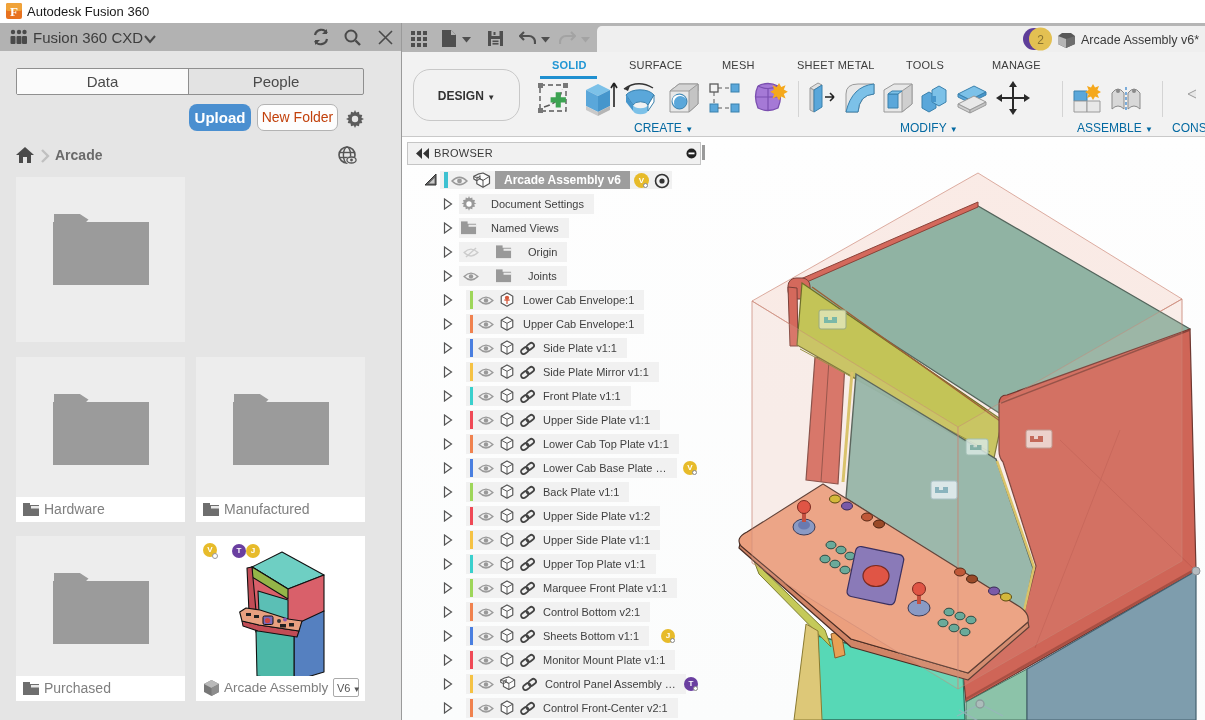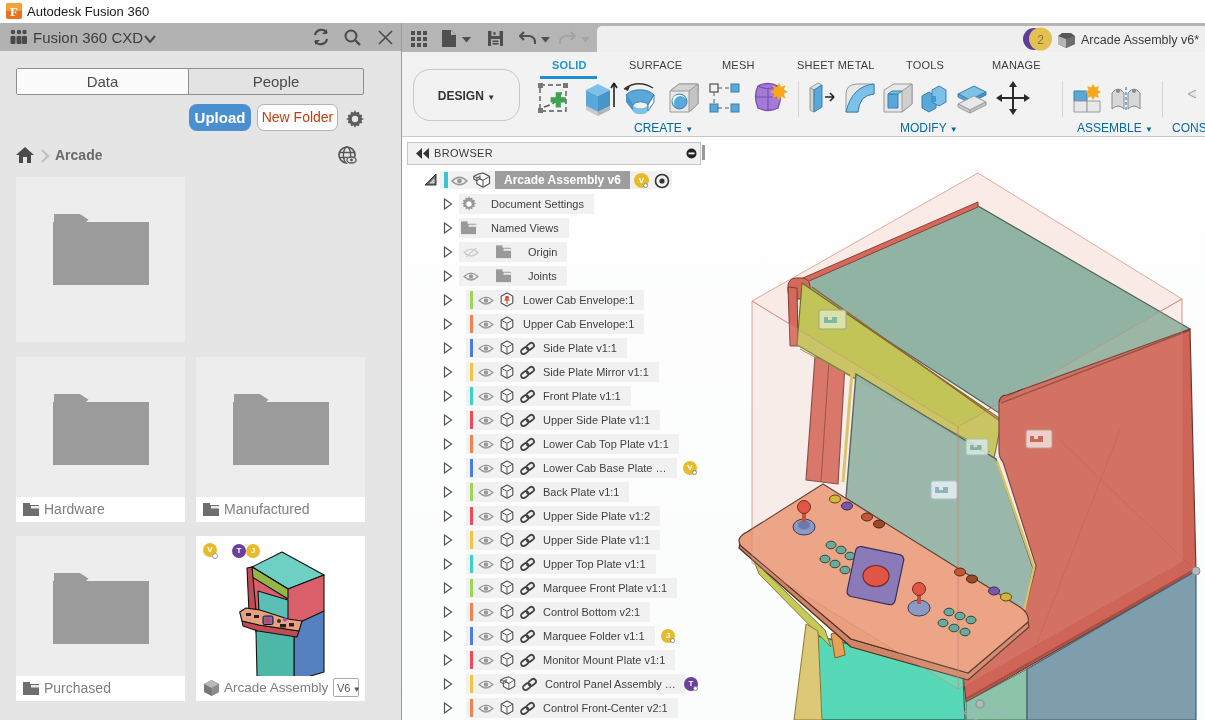--- a/index.html
+++ b/index.html
@@ -834,21 +834,21 @@
       <div style="width:3px;height:18px;background:#4a7fe0;margin:0 5px 0 4px"></div>
       <svg width="16" height="11" style="margin-right:5px">
         <use href="#eye"></use>
       </svg>
       <svg width="16" height="16" style="margin-right:5px">
         <use href="#cube"></use>
       </svg>
       <svg width="15" height="15" style="margin-right:8px">
         <use href="#link"></use>
       </svg>
-      <span class="rt">Marquee Folder v1:1</span>
+      <span class="rt">Sheets Bottom v1:1</span>
     </div>
     <div class="abs badge y" style="left:259px;top:492px">J</div>
     <div class="abs" style="left:268px;top:501px;width:5px;height:5px;border-radius:50%;background:#fff;border:1px solid #888"></div>
 <svg class="abs" style="left:41px;top:517px" width="10" height="12">
       <use href="#tri"></use>
     </svg>
     <div class="chip fx" style="left:64px;top:513px">
       <div style="width:3px;height:18px;background:#ef4956;margin:0 5px 0 4px"></div>
       <svg width="16" height="11" style="margin-right:5px">
         <use href="#eye"></use>

